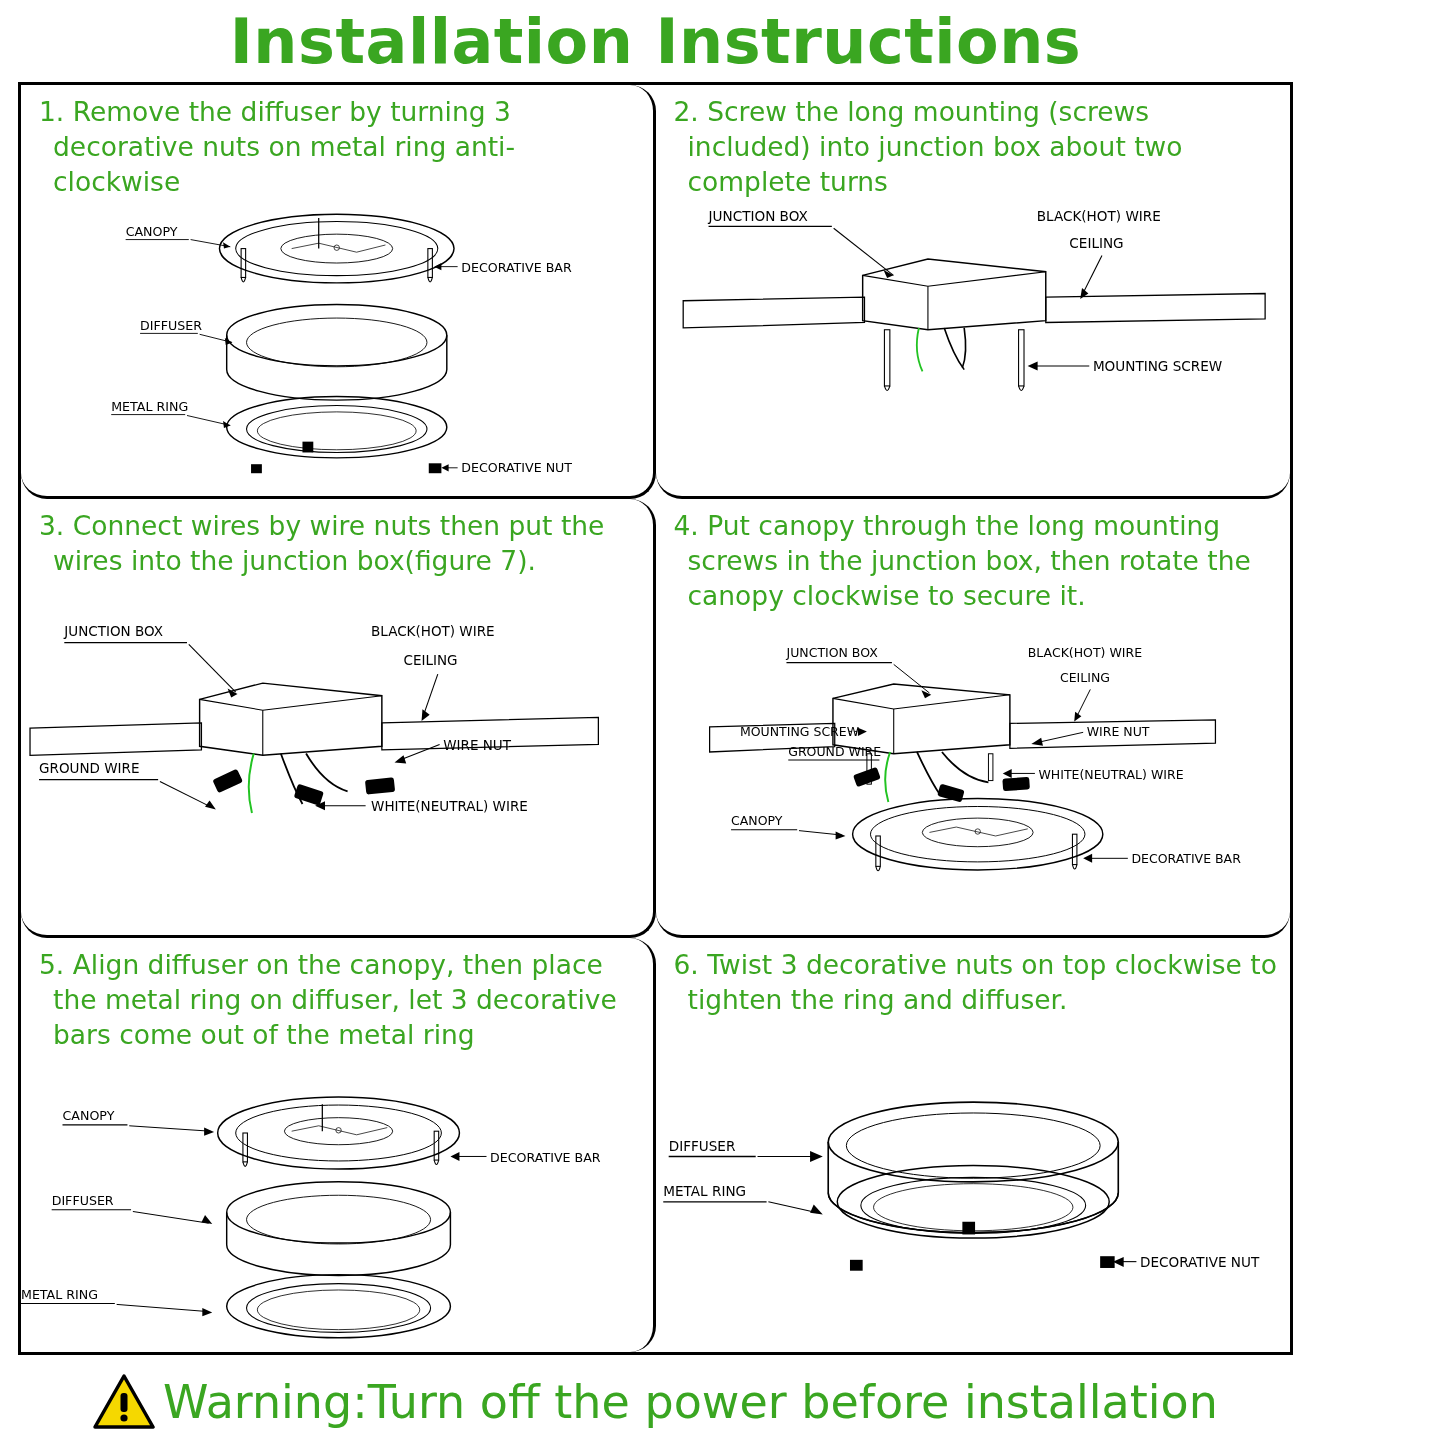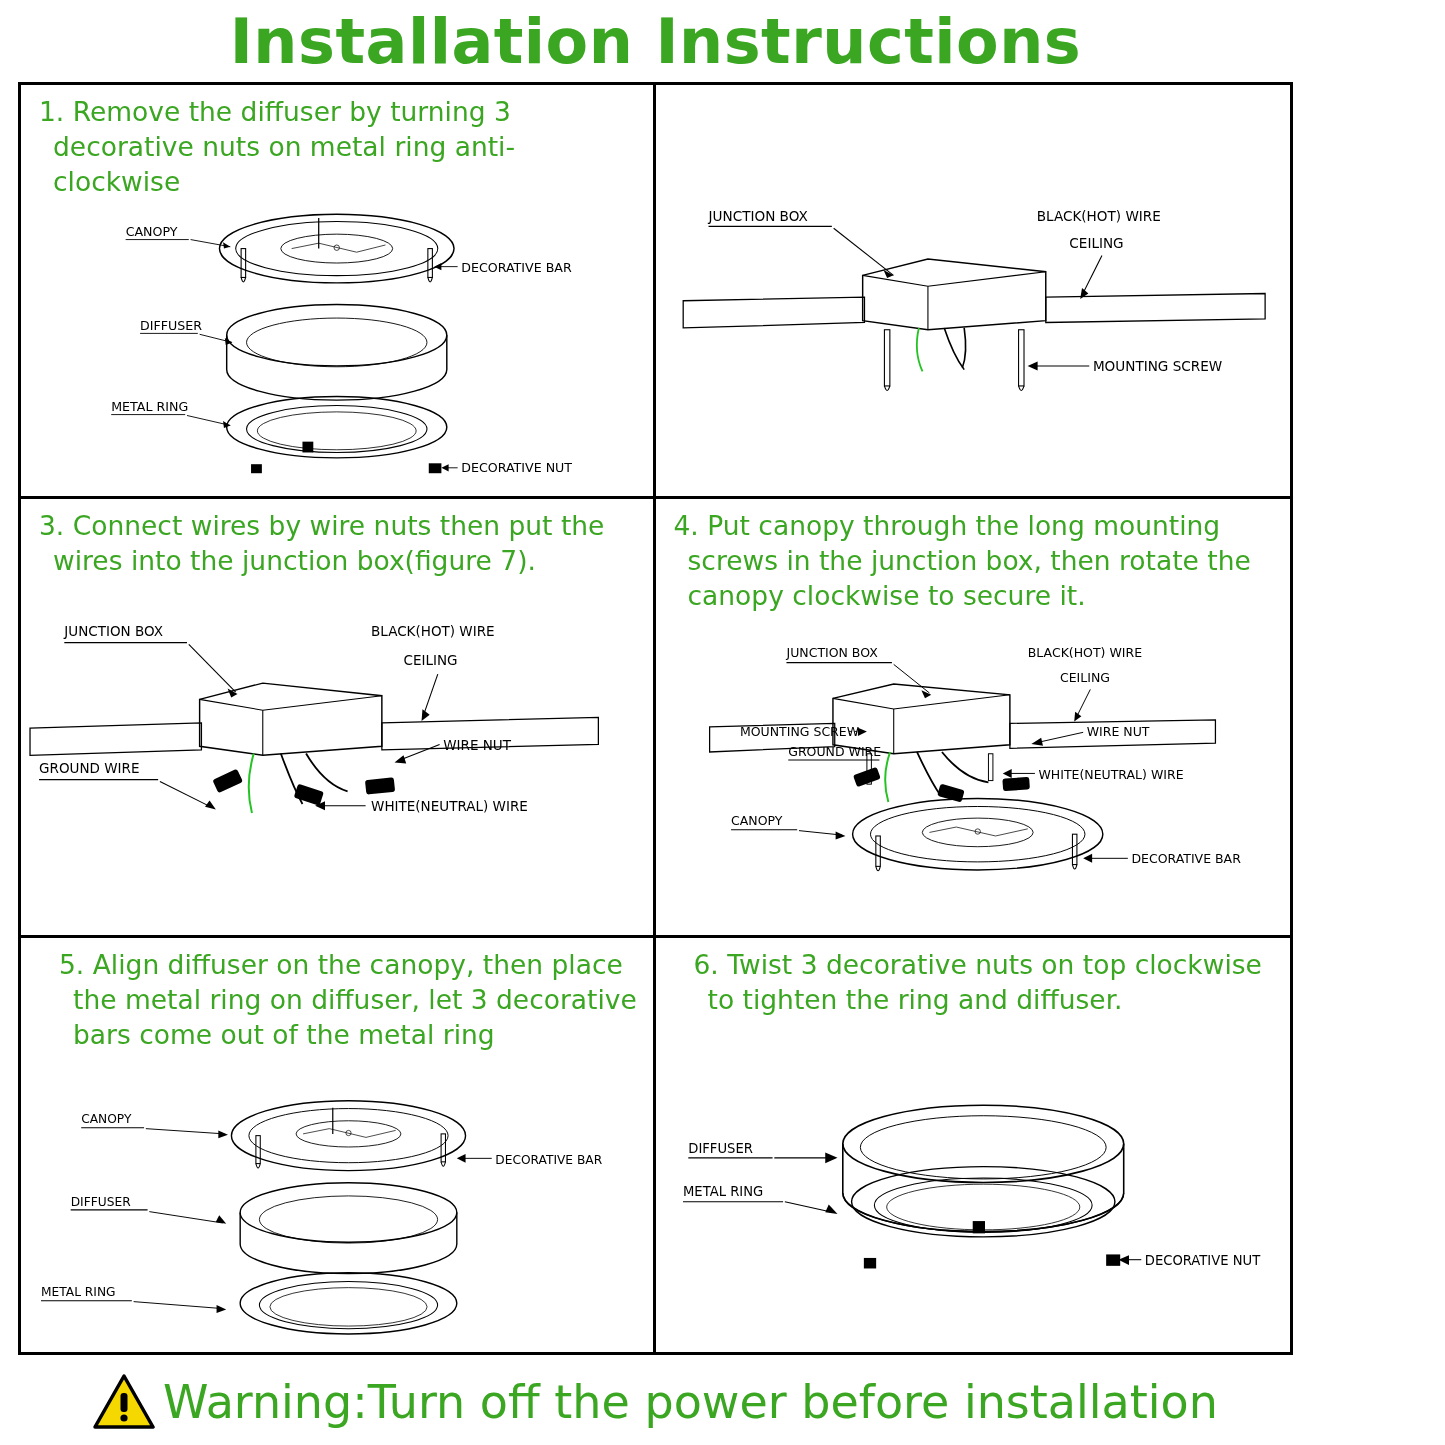--- a/index.html
+++ b/index.html
@@ -37,23 +37,24 @@
     display: grid;
     grid-template-columns: 1fr 1fr;
     grid-template-rows: 1.02fr 1.08fr 1.02fr;
   }
   .cell {
     border-right: 3px solid #000;
     border-bottom: 3px solid #000;
     position: relative;
     padding: 10px 12px 4px 12px;
     overflow: hidden;
+    border-radius: 26px;
   }
   .cell:nth-child(2n) { border-right: none; }
-  .cell:nth-child(5), .cell:nth-child(6) { border-bottom: none; margin-left: 20px; }
+  .cell:nth-child(5), .cell:nth-child(6) { border-bottom: none; }
   .step-text {
     color: #3aa621;
     font-size: 26.5px;
     line-height: 1.32;
     font-weight: normal;
     padding-left: 6px;
     text-indent: -14px;
     margin-left: 14px;
   }
   .fig {
@@ -136,20 +137,21 @@
         <line x1="100" y1="246" x2="182" y2="246" stroke="#000" stroke-width="1"></line>
         <line x1="184" y1="247" x2="232" y2="258" stroke="#000" stroke-width="1"></line>
         <polygon points="232,258 224,253 225,261" fill="#000"></polygon>
         <text class="lbl-sm" x="488" y="310">DECORATIVE NUT</text>
         <line x1="468" y1="305" x2="484" y2="305" stroke="#000" stroke-width="1"></line>
         <polygon points="466,305 474,301 474,309" fill="#000"></polygon>
       </svg>
     </div>
 
     <div class="cell">
+      <div class="step-text">2. Screw the long mounting (screws included) into junction box about two complete turns</div>
       <svg class="fig" viewBox="0 0 700 320" width="700" height="320" style="top:92px;">
 
         <path d="M30 120 L230 116 L230 144 L30 150 Z" fill="none" stroke="#000" stroke-width="1.4"></path>
         <path d="M430 116 L672 112 L672 140 L430 144 Z" fill="none" stroke="#000" stroke-width="1.4"></path>
 
         <path d="M228 92 L300 74 L430 88 L430 142 L300 152 L228 142 Z" fill="none" stroke="#000" stroke-width="1.6"></path>
         <path d="M228 92 L300 104 L430 88" fill="none" stroke="#000" stroke-width="1.2"></path>
         <path d="M300 104 L300 152" fill="none" stroke="#000" stroke-width="1.2"></path>
 
         <path d="M290 150 q-6 26 4 48" fill="none" stroke="#22c322" stroke-width="2"></path>

